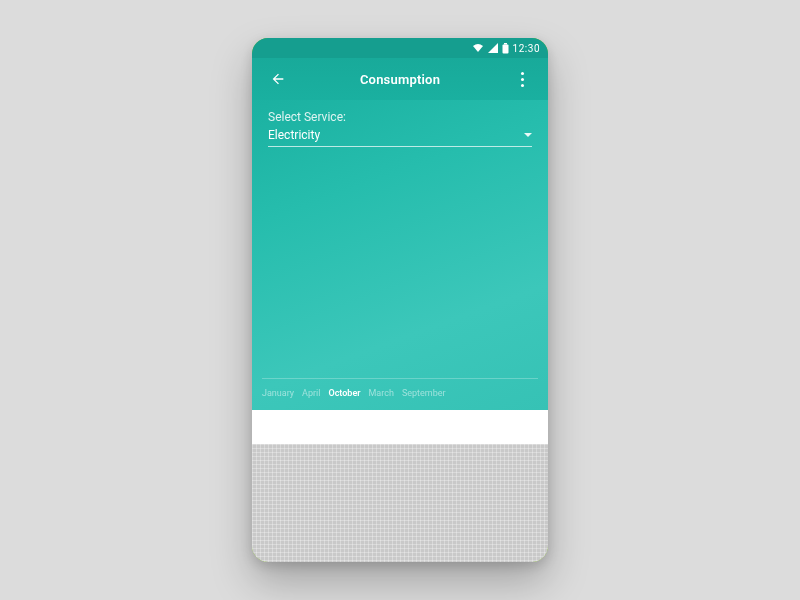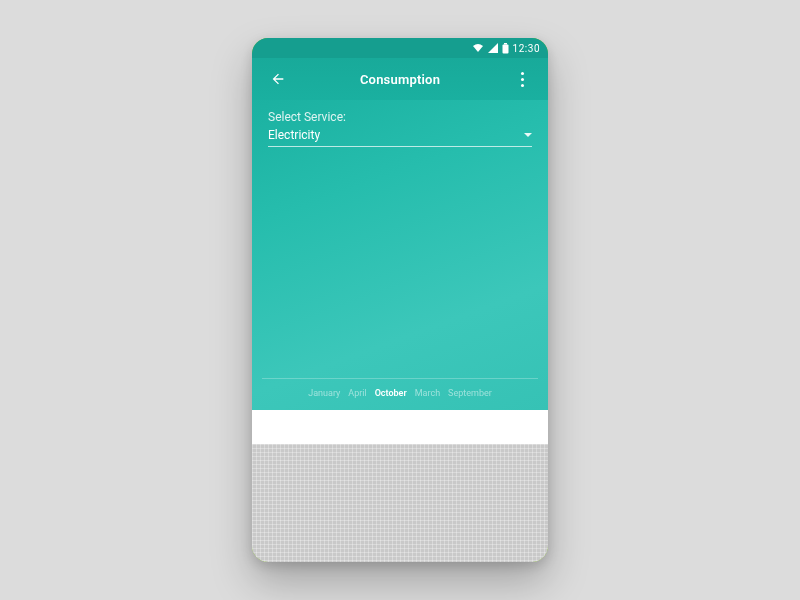--- a/index.html
+++ b/index.html
@@ -113,21 +113,21 @@
   }
   .caret {
     width: 0; height: 0;
     border-left: 4px solid transparent;
     border-right: 4px solid transparent;
     border-top: 4px solid rgba(255,255,255,0.9);
   }
   .months {
     margin-top: auto;
     display: flex;
-    justify-content: center;
+    justify-content: flex-start;
     align-items: center;
     padding: 8px 6px 10px 6px;
     position: relative;
   }
   .months::before {
     content: "";
     position: absolute;
     top: 0;
     left: 10px;
     right: 10px;

